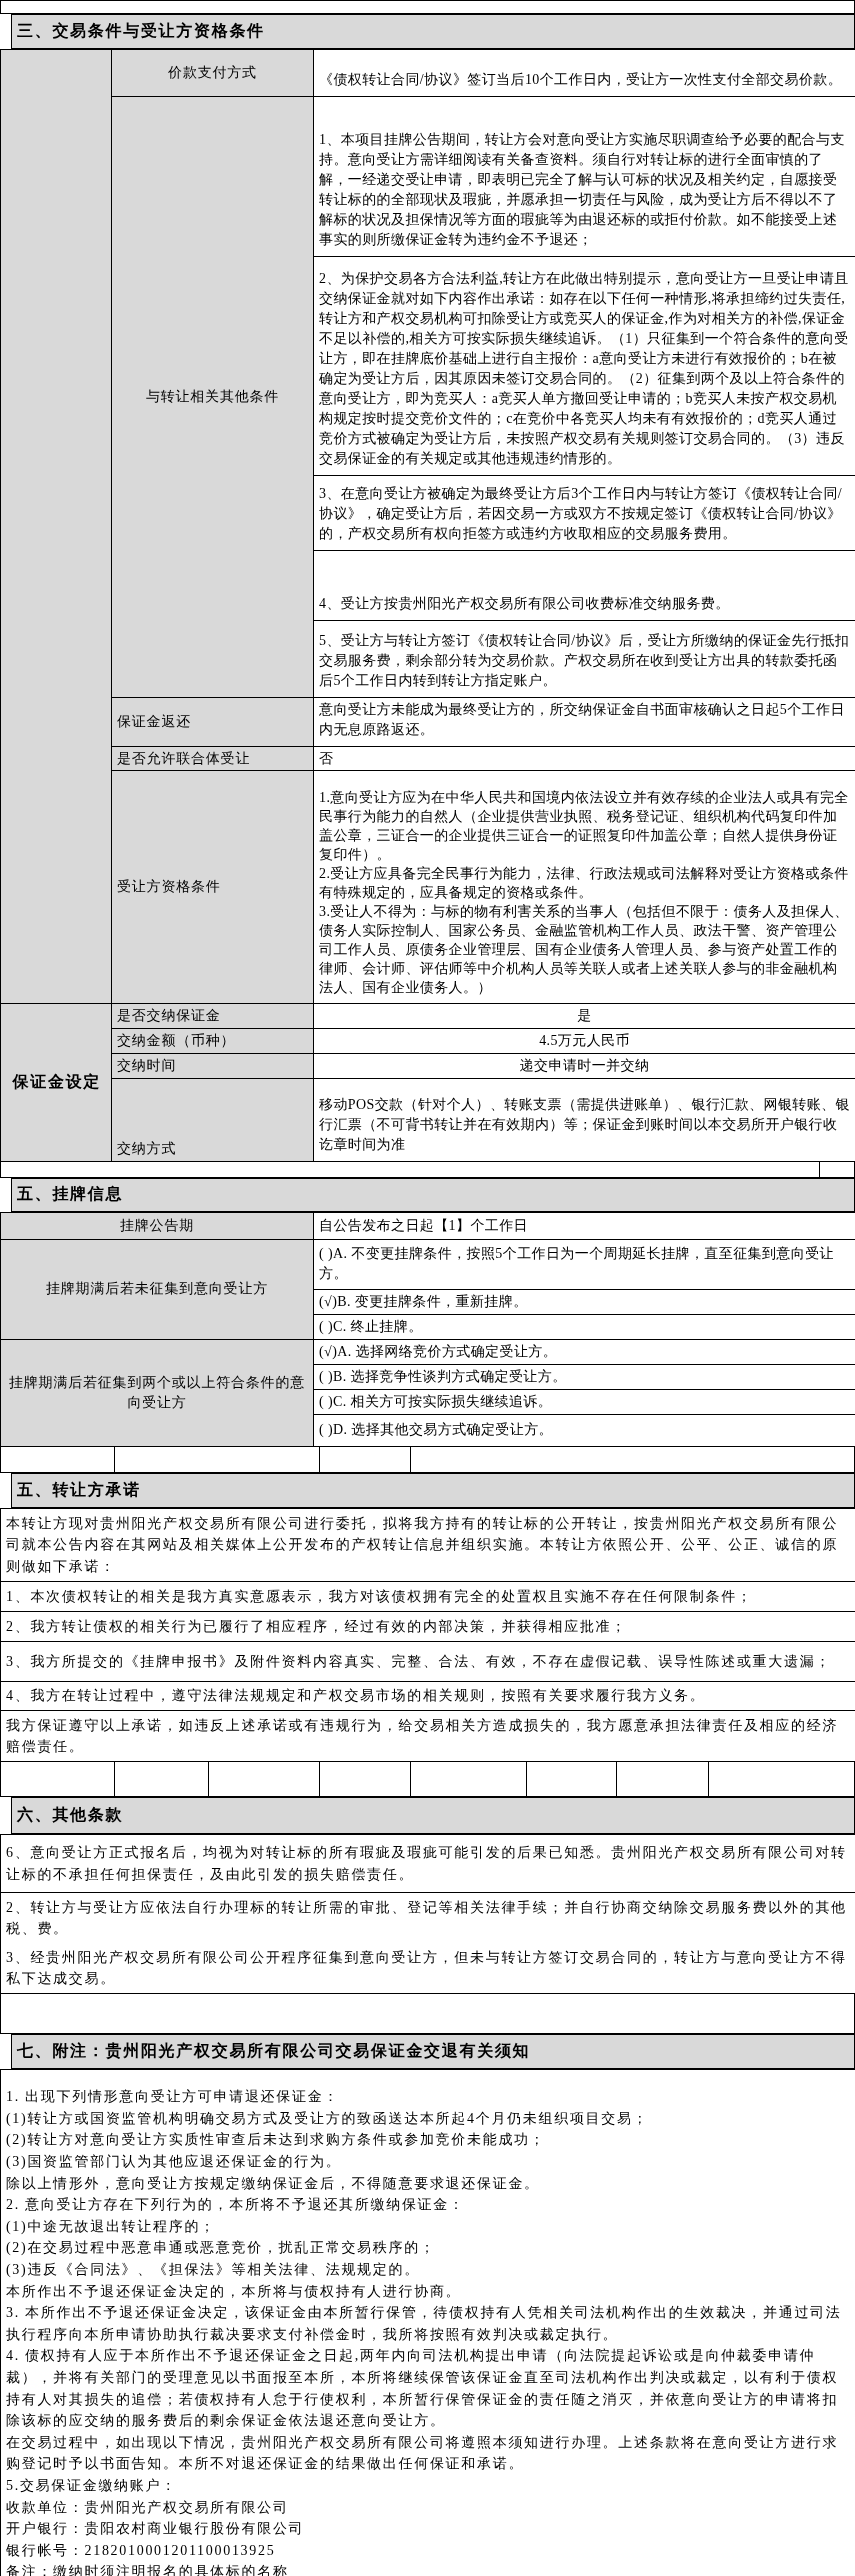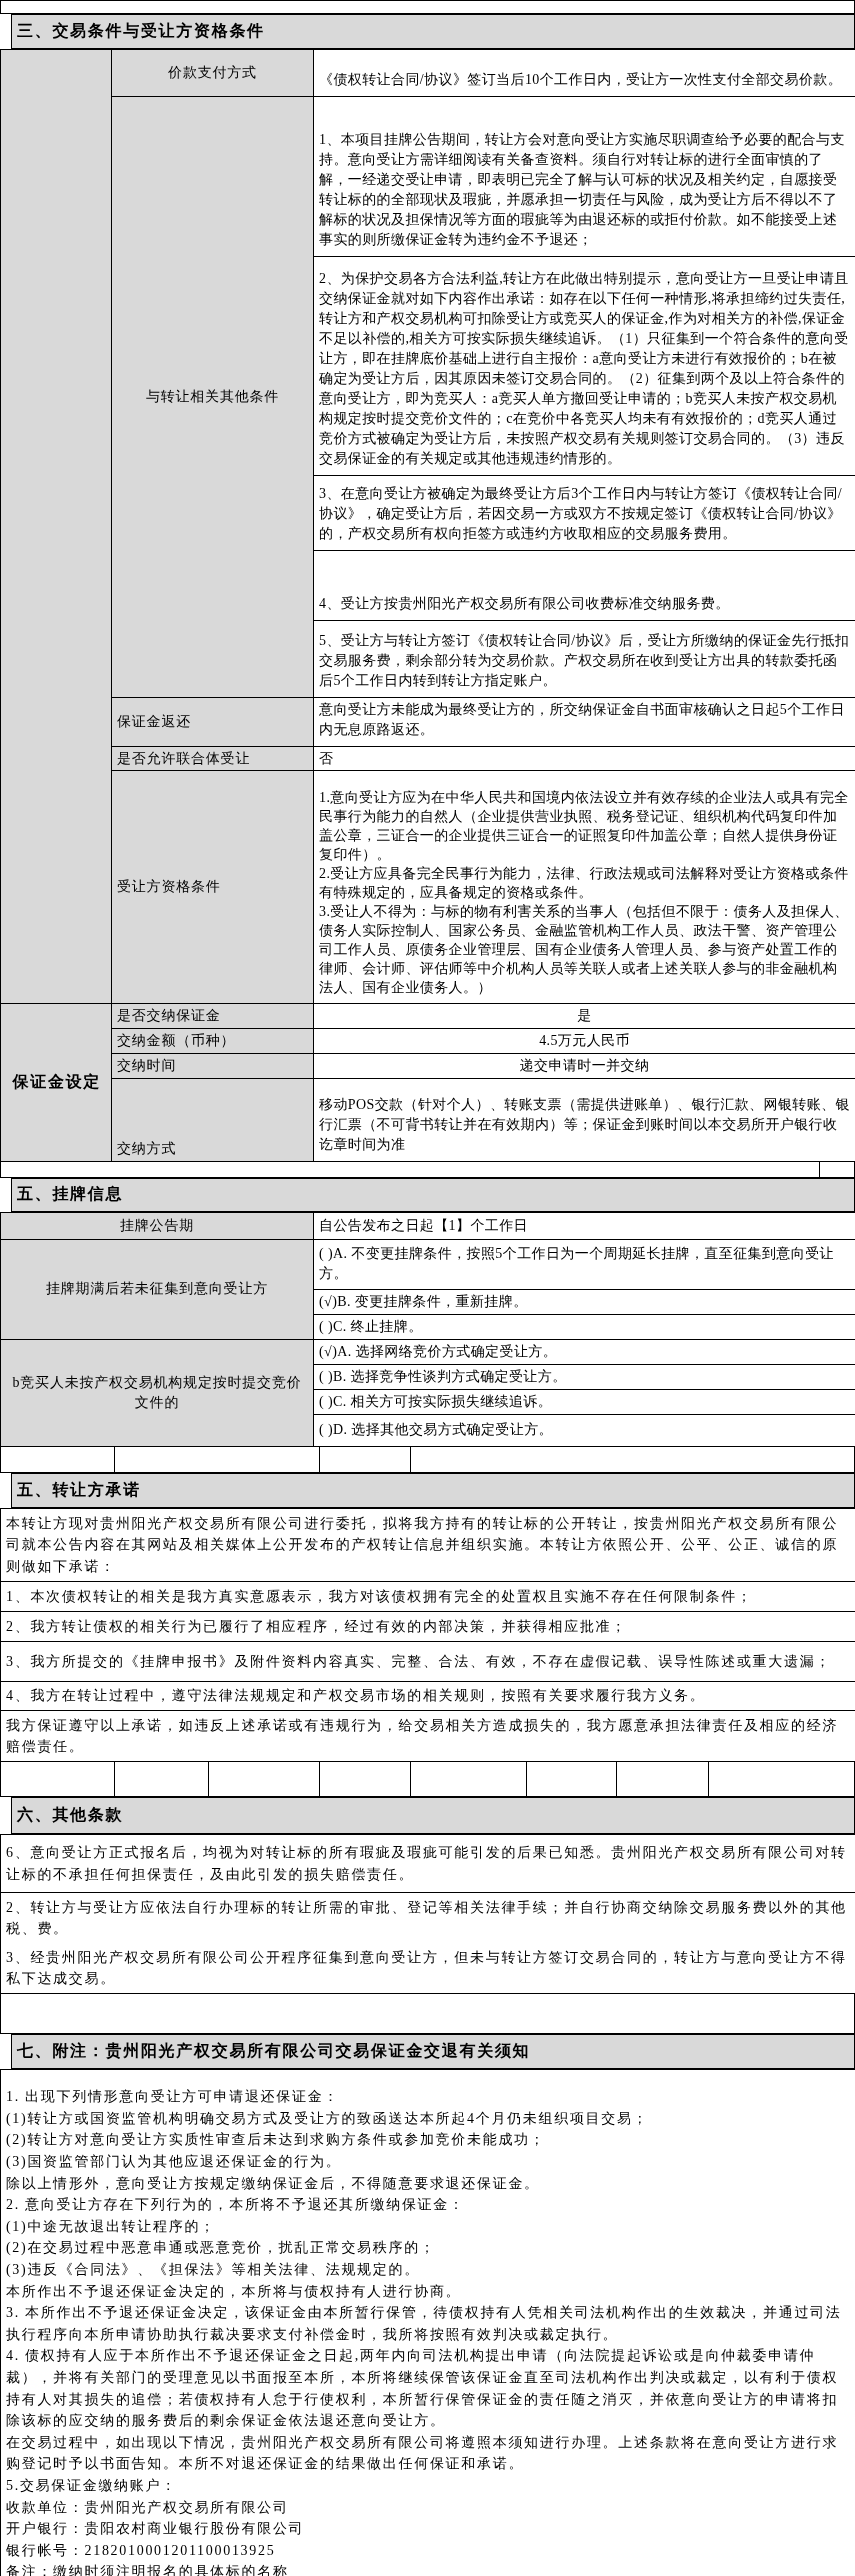--- a/index.html
+++ b/index.html
@@ -116,21 +116,21 @@
       <td class="lbl tcen" rowspan="3">挂牌期满后若未征集到意向受让方</td>
       <td class="opt">( )A. 不变更挂牌条件，按照5个工作日为一个周期延长挂牌，直至征集到意向受让方。</td>
     </tr>
     <tr style="height:25px">
           <td class="opt">(√)B. 变更挂牌条件，重新挂牌。</td>
         </tr>
     <tr style="height:25px">
           <td class="opt">( )C. 终止挂牌。</td>
         </tr>
     <tr style="height:25px">
-      <td class="lbl tcen" rowspan="4">b竞买人未按产权交易机构规定按时提交竞价文件的</td>
+      <td class="lbl tcen" rowspan="4">挂牌期满后若征集到两个或以上符合条件的意向受让方</td>
       <td class="opt">(√)A. 选择网络竞价方式确定受让方。</td>
     </tr>
     <tr style="height:25px">
           <td class="opt">( )B. 选择竞争性谈判方式确定受让方。</td>
         </tr>
     <tr style="height:25px">
           <td class="opt">( )C. 相关方可按实际损失继续追诉。</td>
         </tr>
     <tr style="height:32px">
           <td class="opt">( )D. 选择其他交易方式确定受让方。</td>

